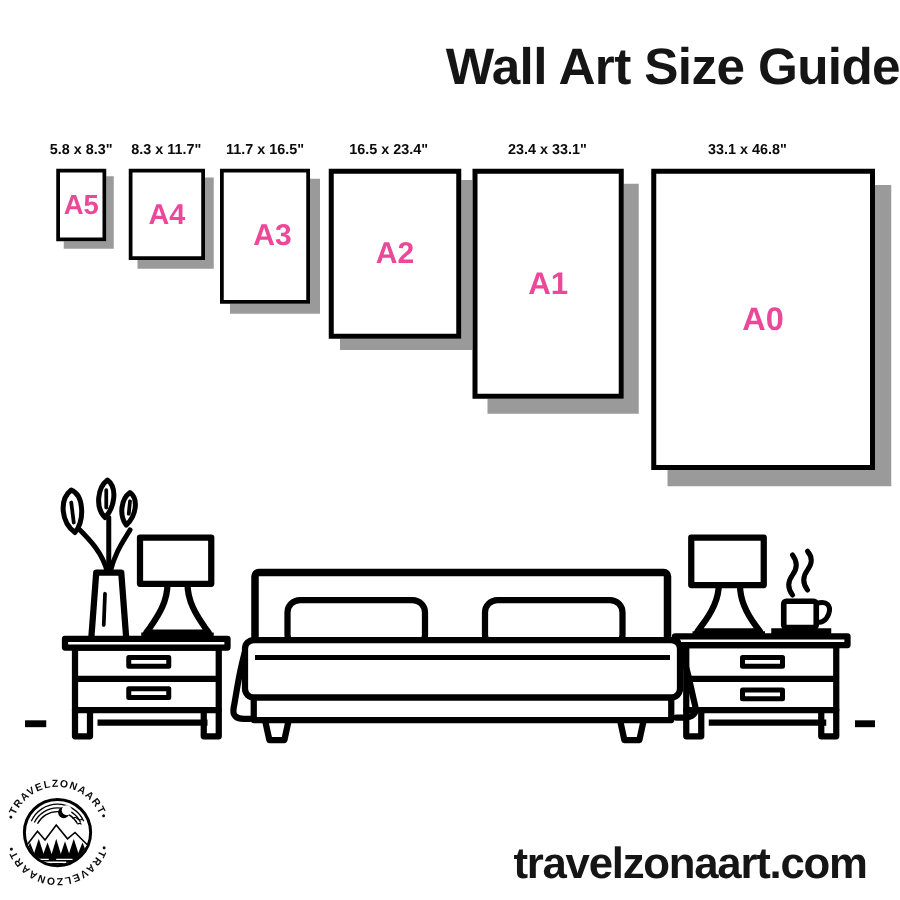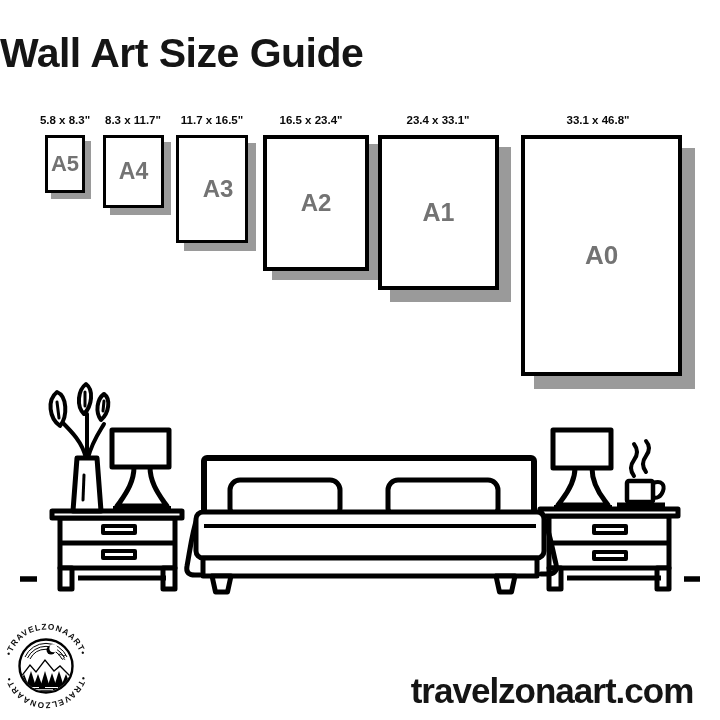--- a/index.html
+++ b/index.html
@@ -1,25 +1,25 @@
 <!DOCTYPE html>
 <html><head>
 <meta charset="utf-8">
 <style>
   html,body{margin:0;padding:0;background:#fff;}
   .canvas{position:relative;width:720px;height:720px;background:#ffffff;overflow:hidden;
           font-family:"Liberation Sans",sans-serif;color:#141414;}
-  .title{position:absolute;left:0;top:30px;width:720px;text-align:left;
+  .title{position:absolute;left:0;top:30px;width:720px;text-align:right;
          font-size:41px;font-weight:bold;letter-spacing:-.5px;color:#151515;white-space:nowrap;}
   .dim-label{position:absolute;width:120px;text-align:center;font-size:11.5px;
              font-weight:bold;color:#0a0a0a;white-space:nowrap;}
   .size-box{position:absolute;box-sizing:border-box;background:#ffffff;border:3px solid #000;
             display:flex;align-items:center;justify-content:center;
             box-shadow:var(--sh) var(--sh) 0 0 #9a9a9a;}
-  .size-box .size-name{font-weight:bold;color:#737373;}
+  .size-box .size-name{font-weight:bold;color:#ec4899;}
   .scene{position:absolute;left:0;top:380px;}
   .logo{position:absolute;left:1px;top:620px;}
   .website{position:absolute;left:392px;top:671px;width:320px;text-align:center;
            font-size:35px;font-weight:bold;letter-spacing:-1px;color:#151515;white-space:nowrap;}
   svg{display:block;}
 </style>
 </head>
 <body>
 
 <div class="canvas">
@@ -38,24 +38,24 @@
   </div>
   <div class="size-box" style="left:103px;top:135px;width:61px;height:73px;--sh:7px;">
     <span class="size-name" style="font-size:23px;">A4</span>
   </div>
   <div class="size-box" style="left:176px;top:135px;width:72px;height:108px;padding-left:12px;--sh:8px;">
     <span class="size-name" style="font-size:24px;">A3</span>
   </div>
   <div class="size-box" style="left:263px;top:135px;width:106px;height:136px;--sh:9px;border-width:4px;">
     <span class="size-name" style="font-size:24px;">A2</span>
   </div>
-  <div class="size-box" style="left:378px;top:135px;width:121px;height:155px;--sh:12px;border-width:4px;">
+  <div class="size-box" style="left:378px;top:135px;width:121px;height:184px;--sh:12px;border-width:4px;">
     <span class="size-name" style="font-size:25px;">A1</span>
   </div>
-  <div class="size-box" style="left:521px;top:135px;width:161px;height:241px;--sh:13px;border-width:4px;">
+  <div class="size-box" style="left:521px;top:135px;width:179px;height:241px;--sh:13px;border-width:4px;">
     <span class="size-name" style="font-size:26px;">A0</span>
   </div>
 
   <svg class="scene" width="720" height="220" viewBox="0 0 720 220" fill="none" stroke="#000" stroke-width="5" stroke-linejoin="round">
 
     <g>
       <rect x="60" y="138" width="115" height="50" fill="#fff"></rect>
       <line x1="60" y1="163" x2="175" y2="163"></line>
       <rect x="103" y="146" width="32" height="7" stroke-width="4" fill="#fff"></rect>
       <rect x="103" y="171" width="32" height="7" stroke-width="4" fill="#fff"></rect>

